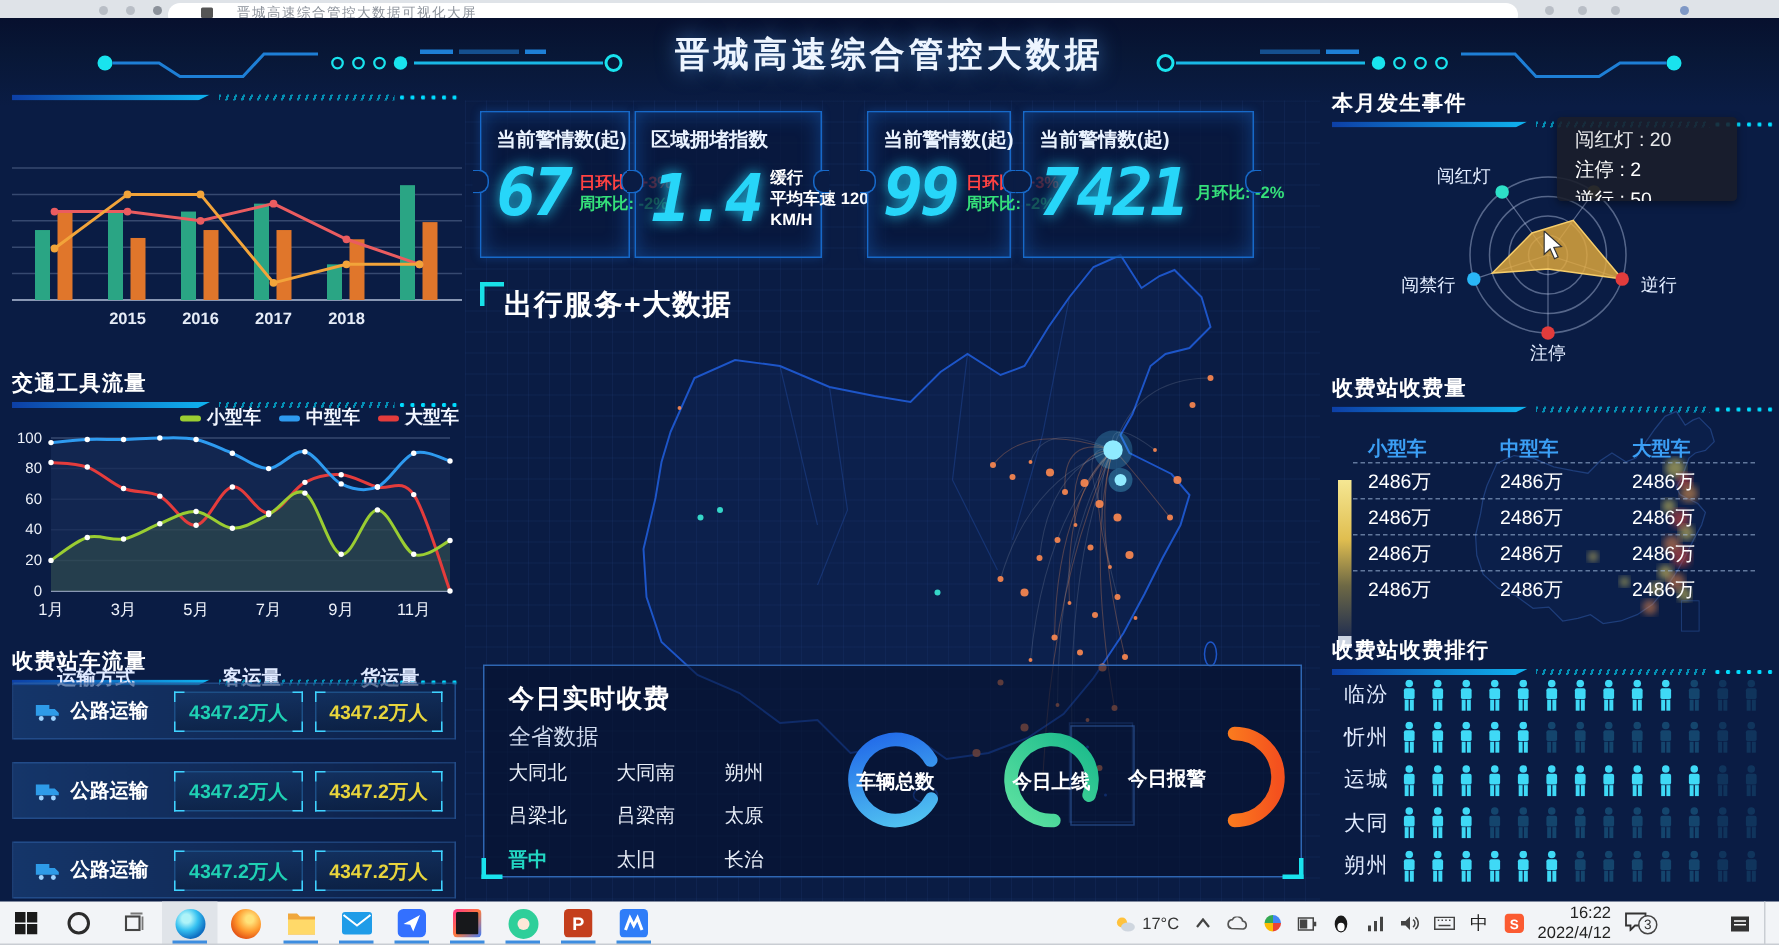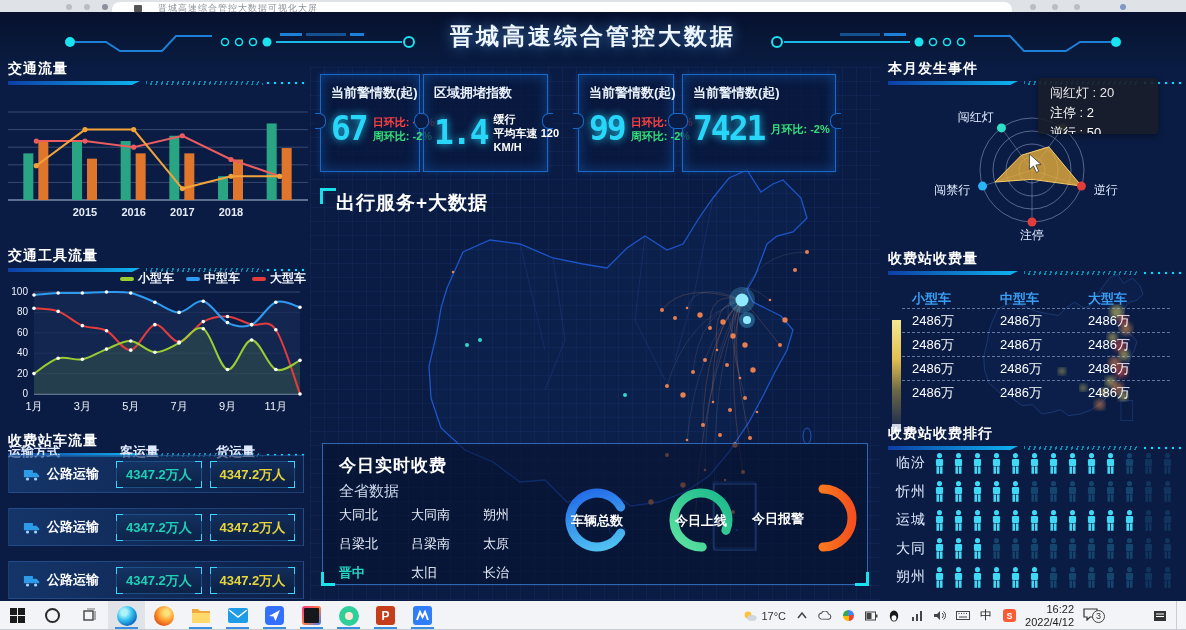--- a/index.html
+++ b/index.html
@@ -44,21 +44,21 @@
   svg text{font-family:"Liberation Sans",sans-serif;}
 
   
   .stat{position:absolute;top:0;height:98px;border:1px solid #1769c9;background:rgba(8,24,60,.72);
         box-shadow:inset 0 0 14px rgba(30,120,230,.4),0 0 6px rgba(30,120,230,.3);padding:9px 8px 6px 10px;}
   .stat:before,.stat:after{content:"";position:absolute;top:38px;width:10px;height:14px;border:1px solid #1769c9;background:#0a1c44;}
   .stat:before{left:-6px;border-radius:0 7px 7px 0;border-left:none;}
   .stat:after{right:-6px;border-radius:7px 0 0 7px;border-right:none;}
   .st-t{color:#eaf3ff;font-size:13px;font-weight:bold;white-space:nowrap;}
   .st-row{display:flex;align-items:center;gap:6px;margin-top:10px;}
-  .st-num{font-family:"DejaVu Sans Mono",monospace;font-weight:bold;font-size:33px;line-height:34px;
+  .st-num{font-family:"DejaVu Sans Mono",monospace;font-style:italic;font-weight:bold;font-size:44px;line-height:34px;
         color:#27d6f9;text-shadow:0 0 9px rgba(39,214,249,.85);letter-spacing:-2px;}
   .st-m{display:flex;flex-direction:column;font-size:11px;font-weight:bold;line-height:14px;white-space:nowrap;}
 
   
   .ov-corner{position:absolute;width:16px;height:16px;border-left:3px solid #18e0e8;border-top:3px solid #18e0e8;}
   .ov-title{position:absolute;color:#fff;font-size:19px;font-weight:bold;letter-spacing:1px;}
   .ov-sub{position:absolute;color:#9fc2ea;font-size:14px;letter-spacing:1px;}
 
   
   #rt-panel{position:absolute;left:322px;top:431px;width:546px;height:142px;border:1px solid rgba(60,130,220,.75);
@@ -89,21 +89,21 @@
   #colorbar:after{content:"";position:absolute;bottom:-8px;left:0;width:9px;height:8px;background:#cdd5e2;}
   .cb-min{position:absolute;left:18px;top:158px;color:#e8eef8;font-size:11px;}
 
   
   .rank-row{position:absolute;left:0;display:flex;align-items:center;height:26px;}
   .rank-name{width:46px;color:#e2ecff;font-size:14px;letter-spacing:1px;text-align:center;}
   .rank-icons{display:flex;gap:8px;align-items:flex-end;}
 
   
   #toll-head{position:absolute;left:8px;top:431px;width:296px;display:flex;color:#dfe9ff;font-size:13px;font-weight:bold;}
-  #toll-head span{}
+  #toll-head span{text-align:center;}
   .toll-row{position:absolute;left:8px;width:296px;height:38px;display:flex;align-items:center;
         background:linear-gradient(90deg,rgba(28,70,130,.6),rgba(14,34,74,.6));border:1px solid rgba(60,120,200,.35);}
   .toll-mode{display:flex;align-items:center;gap:6px;width:108px;padding-left:14px;color:#fff;font-size:13px;font-weight:bold;}
   .cbox{position:relative;width:86px;height:27px;margin-right:8px;border:1px solid #1d4f86;
         background:linear-gradient(180deg,rgba(24,62,112,.4),rgba(10,30,60,.55));
         font-size:13px;font-weight:bold;text-align:center;line-height:25px;}
   .cbox i,.cbox em{position:absolute;width:7px;height:7px;border-color:#3fd3ff;border-style:solid;}
   .cbox .tl{top:-1px;left:-1px;border-width:1px 0 0 1px;}
   .cbox .tr{top:-1px;right:-1px;border-width:1px 1px 0 0;}
   .cbox .blc{bottom:-1px;left:-1px;border-width:0 0 1px 1px;}
@@ -253,21 +253,20 @@
         <circle cx="165" cy="200" r="2" fill="#35d6c8"></circle>
         <circle cx="310" cy="255" r="2" fill="#35d6c8"></circle>
         <circle cx="152" cy="205" r="2" fill="#35d6c8"></circle>
         <circle cx="427" cy="160" r="13" fill="rgba(90,220,255,.22)"></circle>
         <circle cx="427" cy="160" r="6.5" fill="#8feaff"></circle>
         <circle cx="432" cy="180" r="8" fill="rgba(90,220,255,.3)"></circle>
         <circle cx="432" cy="180" r="4" fill="#8feaff"></circle>
       </svg>
 
     <div class="sec" style="left:8px;top:48px;width:300px;">
-      <div class="sec-t">交通流量</div>
       <div class="sec-u">
           <i class="bar"></i>
           <i class="hatch"></i>
           <i class="dots"></i>
         </div>
     </div>
     <svg id="c-traffic" style="position:absolute;left:6px;top:92px;" width="304" height="120" viewBox="0 0 304 120">
         <line x1="2" x2="302" y1="96" y2="96" stroke="rgba(210,222,245,.85)" stroke-width="1"></line>
         <line x1="2" x2="302" y1="78.4" y2="78.4" stroke="rgba(160,180,215,.30)" stroke-width="1"></line>
         <line x1="2" x2="302" y1="60.8" y2="60.8" stroke="rgba(160,180,215,.30)" stroke-width="1"></line>

